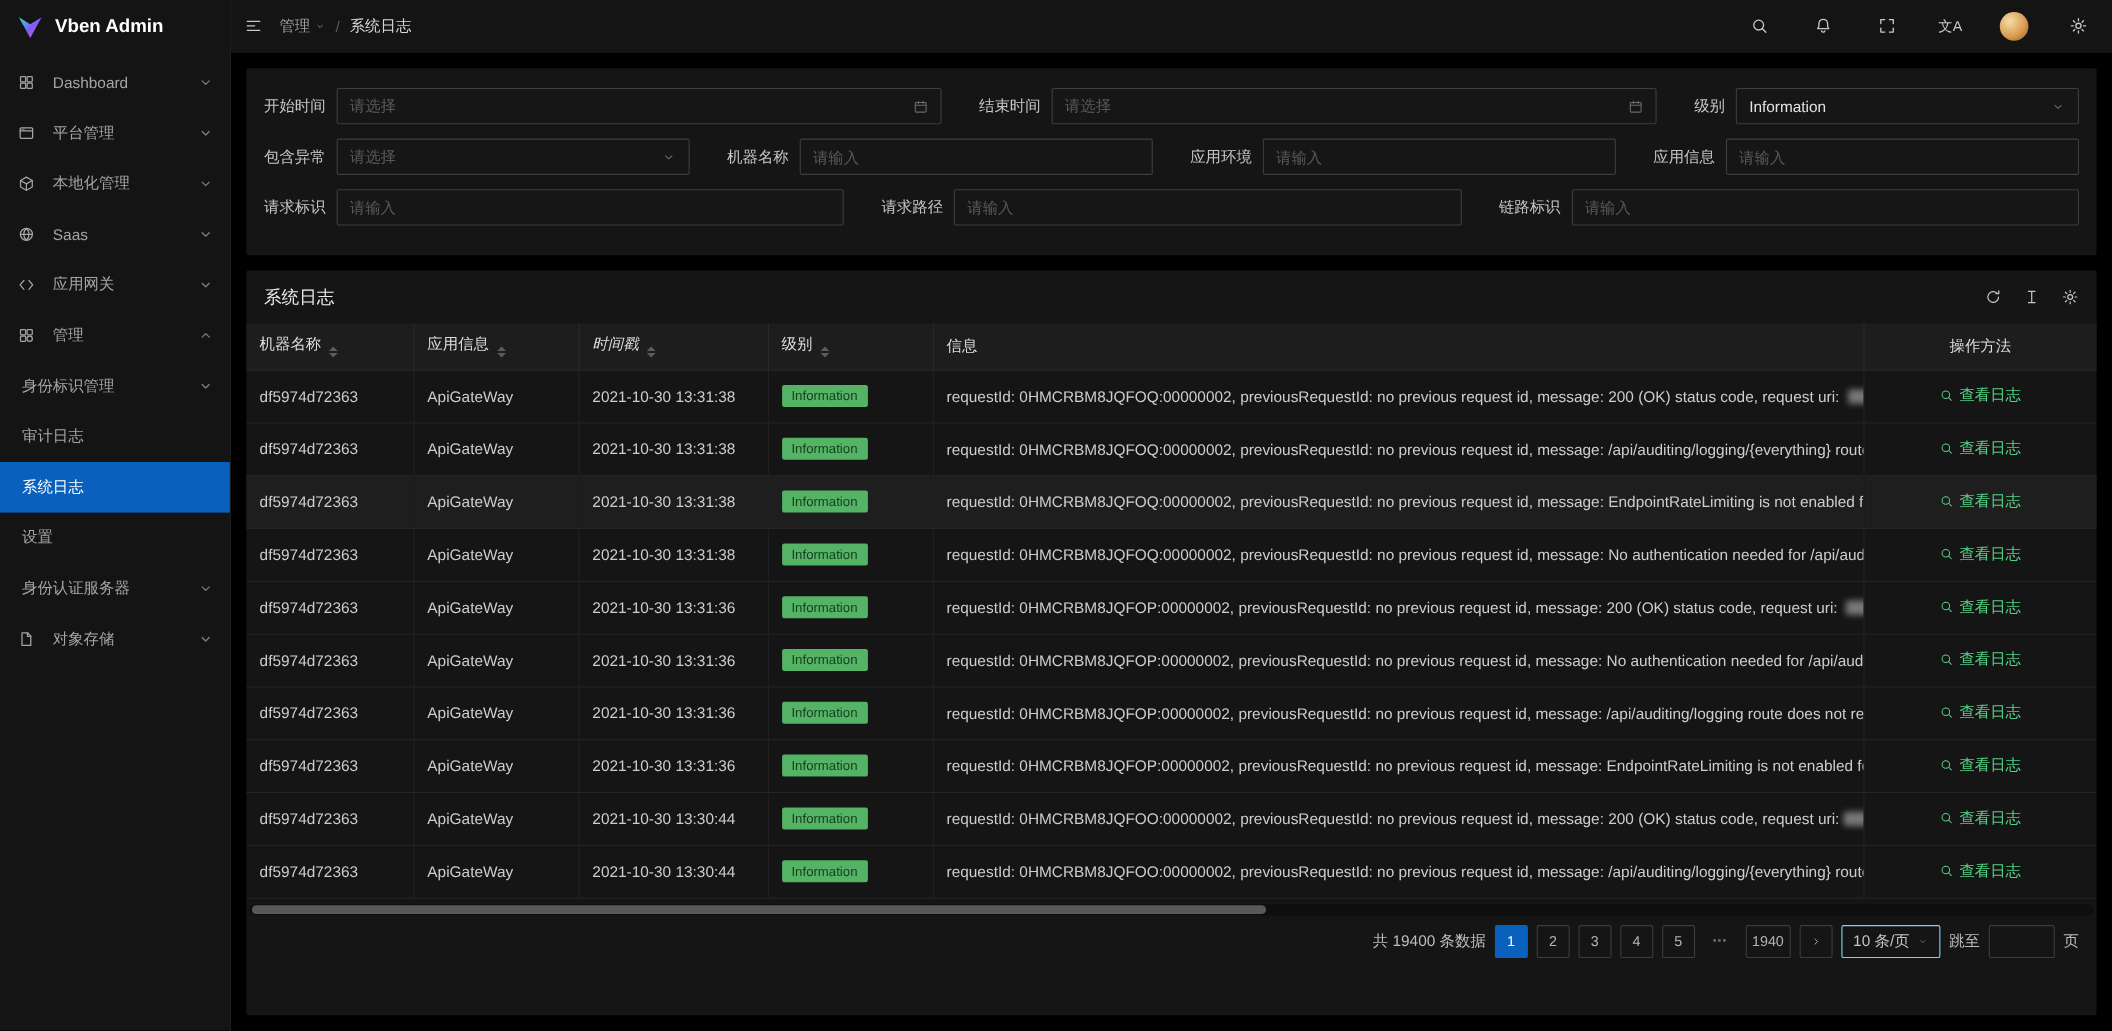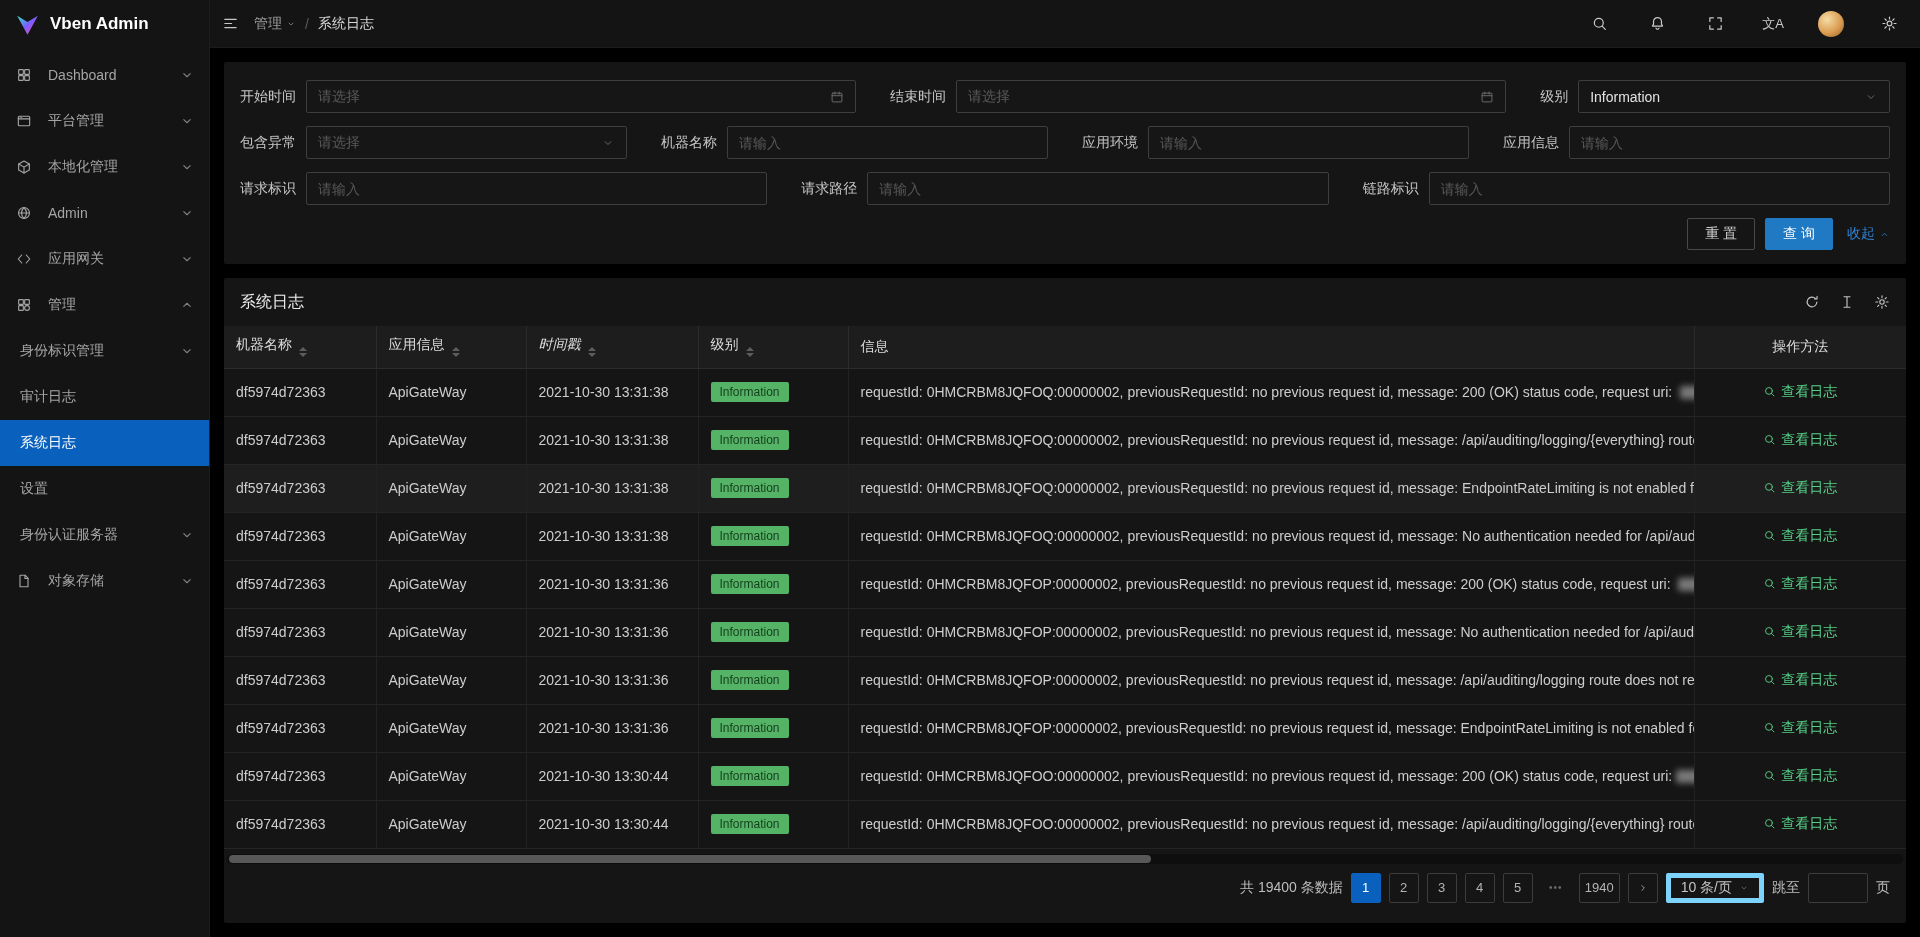--- a/index.html
+++ b/index.html
@@ -90,21 +90,21 @@
 .view-link .icon svg{width:13px;height:13px}
 .hscroll{height:10px;background:#0e0e0e;margin:5px 3px 0;border-radius:5px;position:relative;flex:none}
 .hthumb{position:absolute;left:2px;top:1px;height:8px;width:55%;background:#585858;border-radius:4px;cursor:pointer}
 .pagination{display:flex;align-items:center;justify-content:flex-end;gap:8px;padding:9px 16px 6px;color:#bdbdbd;flex:none}
 .pages{display:flex;align-items:center;gap:8px}
 .page-btn{min-width:30px;height:30px;display:flex;align-items:center;justify-content:center;border:1px solid #3c3c3c;
   border-radius:2px;background:transparent;color:#b4b4b4;font-size:13px;cursor:pointer;font-family:inherit;padding:0 5px}
 .page-btn.active{background:#0960bd;border-color:#0960bd;color:#fff}
 .page-btn.ellipsis{border:none;color:#6a6a6a;font-size:10px;letter-spacing:1px;cursor:default}
 .page-btn svg{width:12px;height:12px}
-.page-size{height:30px;border:5px solid #7dd3fc;border-radius:2px;display:flex;align-items:center;gap:7px;
+.page-size{height:30px;border:1px solid #7dd3fc;border-radius:2px;display:flex;align-items:center;gap:7px;
   padding:0 10px;cursor:pointer;color:#c4c4c4;white-space:nowrap}
 .page-size .icon svg{width:10px;height:10px;color:#777}
 .jump-label,.jump-unit{white-space:nowrap}
 .jump-input{width:60px;height:30px;background:transparent;border:1px solid #3c3c3c;border-radius:2px;color:#ddd;
   padding:0 8px;font-family:inherit;font-size:14px;outline:none}
 </style>
 </head>
 <body>
 
 <div class="app">
@@ -170,21 +170,21 @@
             </svg>
           </span>
         </div>
         <div class="menu-item">
           <span class="icon menu-icon">
             <svg viewBox="0 0 24 24" fill="none" stroke="currentColor" stroke-linecap="round" stroke-linejoin="round" stroke-width="1.7">
               <circle cx="12" cy="12" r="8.2"></circle>
               <path d="M3.8 12h16.4M12 3.8c2.4 2.3 3.7 5.1 3.7 8.2s-1.3 5.9-3.7 8.2c-2.4-2.3-3.7-5.1-3.7-8.2S9.6 6.1 12 3.8z"></path>
             </svg>
           </span>
-          <span class="menu-label">Admin</span>
+          <span class="menu-label">Saas</span>
           <span class="icon menu-chevron">
             <svg viewBox="0 0 24 24" fill="none" stroke="currentColor" stroke-linecap="round" stroke-linejoin="round" stroke-width="1.7">
               <path d="M7.2 9.8l4.8 4.8 4.8-4.8"></path>
             </svg>
           </span>
         </div>
         <div class="menu-item">
           <span class="icon menu-icon">
             <svg viewBox="0 0 24 24" fill="none" stroke="currentColor" stroke-linecap="round" stroke-linejoin="round" stroke-width="1.7">
               <path d="M8.6 6L3.4 12l5.2 6M15.4 6l5.2 6-5.2 6"></path>
@@ -390,32 +390,20 @@
             <div class="field">
               <span class="field-label">请求路径</span>
               <input class="control-input" placeholder="请输入" style="">
             </div>
             <div class="field">
               <span class="field-label">链路标识</span>
               <input class="control-input" placeholder="请输入" style="">
             </div>
           </div>
         </div>
-      <div class="filter-actions">
-        <button class="btn">重 置</button>
-        <button class="btn primary">查 询</button>
-        <a class="collapse-link">
-          <span>收起</span>
-          <span class="icon">
-              <svg viewBox="0 0 24 24" fill="none" stroke="currentColor" stroke-linecap="round" stroke-linejoin="round" stroke-width="1.7">
-                <path d="M7.2 14.2L12 9.4l4.8 4.8"></path>
-              </svg>
-            </span>
-        </a>
-      </div>
     </section>
 
     <section class="card table-card">
       <div class="table-bar">
         <h3 class="table-title">系统日志</h3>
         <div class="table-tools">
             <span class="icon tool">
               <svg viewBox="0 0 24 24" fill="none" stroke="currentColor" stroke-linecap="round" stroke-linejoin="round" stroke-width="1.7">
                 <path d="M19.3 12a7.3 7.3 0 1 1-2.1-5.2"></path>
                 <path d="M19.6 3.6v3.8h-3.8"></path>

